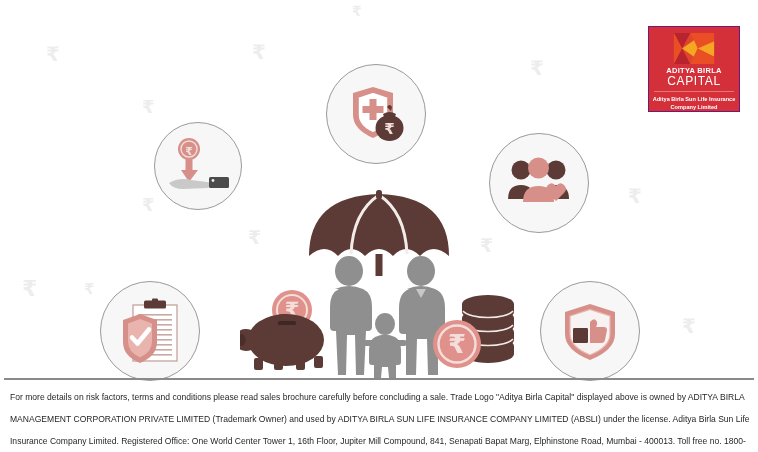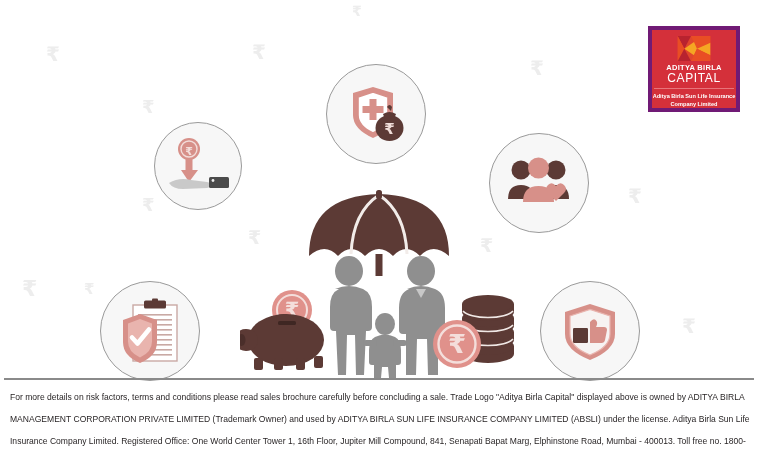--- a/index.html
+++ b/index.html
@@ -56,21 +56,21 @@
   .scene-part svg { display: block; }
 
   
   #logo {
     position: absolute;
     left: 648px;
     top: 26px;
     width: 92px;
     height: 86px;
     background: #d4303a;
-    border: 4px solid #701a75;
+    border: 1px solid #701a75;
     box-sizing: border-box;
     display: flex;
     flex-direction: column;
     align-items: center;
   }
   #logo-mark {
     width: 44px;
     height: 34px;
     margin-top: 6px;
   }

